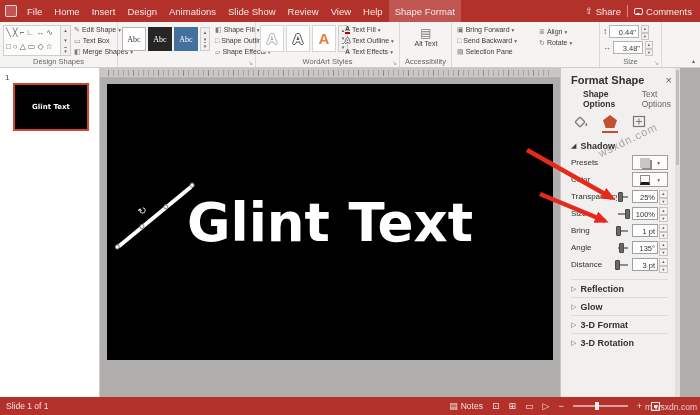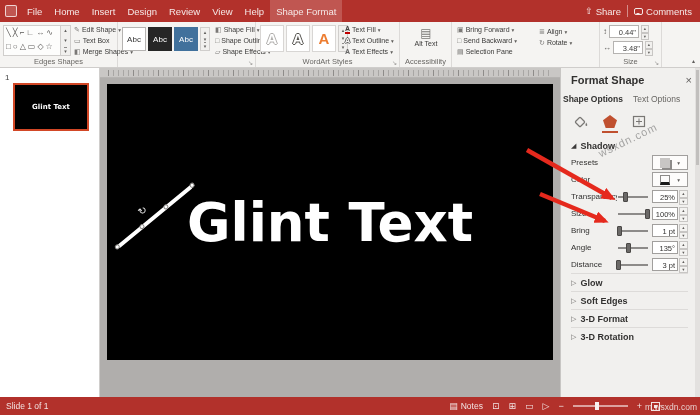--- a/index.html
+++ b/index.html
@@ -25,21 +25,21 @@
   .g-insert{left:0;width:118px;}
   .gallery{position:absolute;left:3px;top:3px;width:58px;height:31px;background:#fdfdfc;border:1px solid #d0cecc;overflow:hidden;}
   .g-row{font-size:8px;line-height:14px;letter-spacing:2px;padding-left:2px;color:#5a5856;white-space:nowrap;}
   .gal-arrows{position:absolute;left:61px;top:3px;width:10px;height:31px;border:1px solid #d0cecc;border-left:none;background:#f1f0ee;display:flex;flex-direction:column;align-items:center;justify-content:space-between;font-size:5px;color:#605e5c;padding:1px 0;}
   .morebar{border-top:1px solid #8d8b89;}
   .btn-col{position:absolute;left:73px;top:2px;width:45px;}
   .mini-btn{display:flex;align-items:center;gap:2px;height:11px;padding:0 1px;white-space:nowrap;}
   .mi{font-size:7px;color:#7a7876;}
   .dd{font-size:5.5px;color:#605e5c;}
   .g-styles{left:118px;width:138px;}
-  .abc-row{position:absolute;left:4px;top:5px;display:flex;gap:2px;}
+  .abc-row{position:absolute;left:4px;top:5px;display:flex;gap:2px;font-family:Liberation Serif, serif;}
   .abc-box{width:24px;height:24px;border:1px solid #b5b3b1;background:#fff;display:flex;align-items:center;justify-content:center;font-size:8px;color:#333;}
   .abc2{background:#262626;border-color:#262626;color:#fff;}
   .abc3{background:#41719c;border-color:#41719c;color:#fff;}
   .g-styles .gal-col,.g-wordart .gal-col{width:10px;height:24px;border:1px solid #d0cecc;background:#f1f0ee;display:flex;flex-direction:column;align-items:center;justify-content:space-between;font-size:5px;color:#605e5c;padding:1px 0;}
   .sbtn-col{position:absolute;left:96px;top:2px;width:42px;}
   .launcher{position:absolute;right:2px;bottom:1px;font-size:6px;color:#8a8886;}
   .g-wordart{left:256px;width:144px;}
   .a-row{position:absolute;left:4px;top:3px;display:flex;gap:2px;}
   .a-box{width:24px;height:27px;border:1px solid #d8d6d4;background:#fff;display:flex;align-items:center;justify-content:center;font-size:15px;font-weight:bold;}
   .a1{color:#fff;text-shadow:-1px 0 #b0aeac,1px 0 #b0aeac,0 -1px #b0aeac,0 1px #b0aeac;}
@@ -73,25 +73,25 @@
   .thumb-text{color:#fff;font-size:7px;font-weight:bold;font-family:"DejaVu Sans",sans-serif;}
   .canvas{position:absolute;top:78px;left:100px;width:460px;height:319px;background:#b0aeac;}
   .slide{position:absolute;left:7px;top:6px;width:446px;height:276px;background:#000;display:flex;align-items:center;justify-content:center;}
   .slide-title{color:#fff;font-size:53px;font-weight:bold;font-family:"DejaVu Sans",sans-serif;letter-spacing:0;}
   .glint{position:absolute;left:11px;top:161px;width:96px;height:4px;background:#fff;border-radius:2px;transform:rotate(-39.5deg);transform-origin:0 50%;}
   .handle{position:absolute;top:-1px;width:5px;height:5px;background:#fff;border:1px solid #8a8886;border-radius:50%;}
   .h1{left:-3px;} .h2{left:29px;} .h3{left:60px;} .h4{right:-3px;}
   .rotate-h{position:absolute;left:38px;top:-16px;color:#e8e8e8;font-size:10px;}
 
   
-  .pane{position:absolute;top:68px;left:560px;width:140px;height:329px;background:#f1f0ee;border-left:1px solid #c8c6c4;overflow:hidden;color:#323130;}
+  .pane{position:absolute;top:68px;left:560px;width:120px;height:329px;background:#f1f0ee;border-left:1px solid #c8c6c4;overflow:hidden;color:#323130;}
   .pane-head{height:22px;display:flex;align-items:center;padding:2px 8px 0 10px;}
   .pane-title{font-size:11px;font-weight:bold;flex:1;}
   .pane-close{font-size:11px;color:#605e5c;}
-  .pane-tabs{height:17px;padding-left:2px;display:flex;gap:10px;font-size:8.5px;align-items:center;}
+  .pane-tabs{height:17px;padding-left:22px;display:flex;gap:10px;font-size:8.5px;align-items:center;}
   .ptab{color:#696764;}
   .ptab.active{font-weight:bold;color:#323130;}
   .pane-icons{height:26px;display:flex;gap:13px;padding-left:12px;align-items:flex-end;}
   .picon{height:22px;display:flex;align-items:center;padding-bottom:2px;}
   .picon.selected{border-bottom:2px solid #c0502f;padding-bottom:0;}
   .pane-body{padding:2px 12px 0 10px;}
   .sect-head{margin:6px 0 3px;font-weight:bold;font-size:9px;display:flex;gap:4px;align-items:center;}
   .tri{font-size:7px;color:#3b3a39;}
   .prow{display:flex;align-items:center;height:17px;}
   .plabel{width:46px;font-size:8px;flex:none;white-space:nowrap;overflow:hidden;}
@@ -129,20 +129,22 @@
 <body>
 
 <div class="app">
 
   <div class="titlebar">
     <div class="appicon"></div>
     <div class="tab">File</div>
     <div class="tab">Home</div>
     <div class="tab">Insert</div>
     <div class="tab">Design</div>
+    <div class="tab">Animations</div>
+    <div class="tab">Slide Show</div>
     <div class="tab">Review</div>
     <div class="tab">View</div>
     <div class="tab">Help</div>
     <div class="tab active">Shape Format</div>
     <div class="tb-right">
       <div class="tb-btn">
         <span class="share-ic">⇧</span>
         <span>Share</span>
       </div>
       <div class="tb-sep"></div>
@@ -174,21 +176,21 @@
         <div class="mini-btn">
           <span class="mi">▭</span>
           <span>Text Box</span>
         </div>
         <div class="mini-btn">
           <span class="mi">◧</span>
           <span>Merge Shapes</span>
           <span class="dd">▾</span>
         </div>
       </div>
-      <div class="glabel">Edges Shapes</div>
+      <div class="glabel">Design Shapes</div>
     </div>
 
     <div class="group g-styles">
       <div class="abc-row">
         <div class="abc-box">Abc</div>
         <div class="abc-box abc2">Abc</div>
         <div class="abc-box abc3">Abc</div>
         <div class="gal-col">
           <span>▴</span>
           <span>▾</span>
@@ -429,27 +431,27 @@
         <span class="plabel">Distance</span>
         <span class="slider">
             <span class="sthumb" style="left: calc(3% - 3px);"></span>
           </span>
         <span class="vbox">3 pt</span>
         <span class="spin">
             <i>▴</i>
             <i>▾</i>
           </span>
       </div>
+      <div class="csect first">
+        <span class="tri2">▷</span>
+        <span>Reflection</span>
+      </div>
       <div class="csect">
         <span class="tri2">▷</span>
         <span>Glow</span>
-      </div>
-      <div class="csect">
-        <span class="tri2">▷</span>
-        <span>Soft Edges</span>
       </div>
       <div class="csect">
         <span class="tri2">▷</span>
         <span>3-D Format</span>
       </div>
       <div class="csect">
         <span class="tri2">▷</span>
         <span>3-D Rotation</span>
       </div>
     </div>

